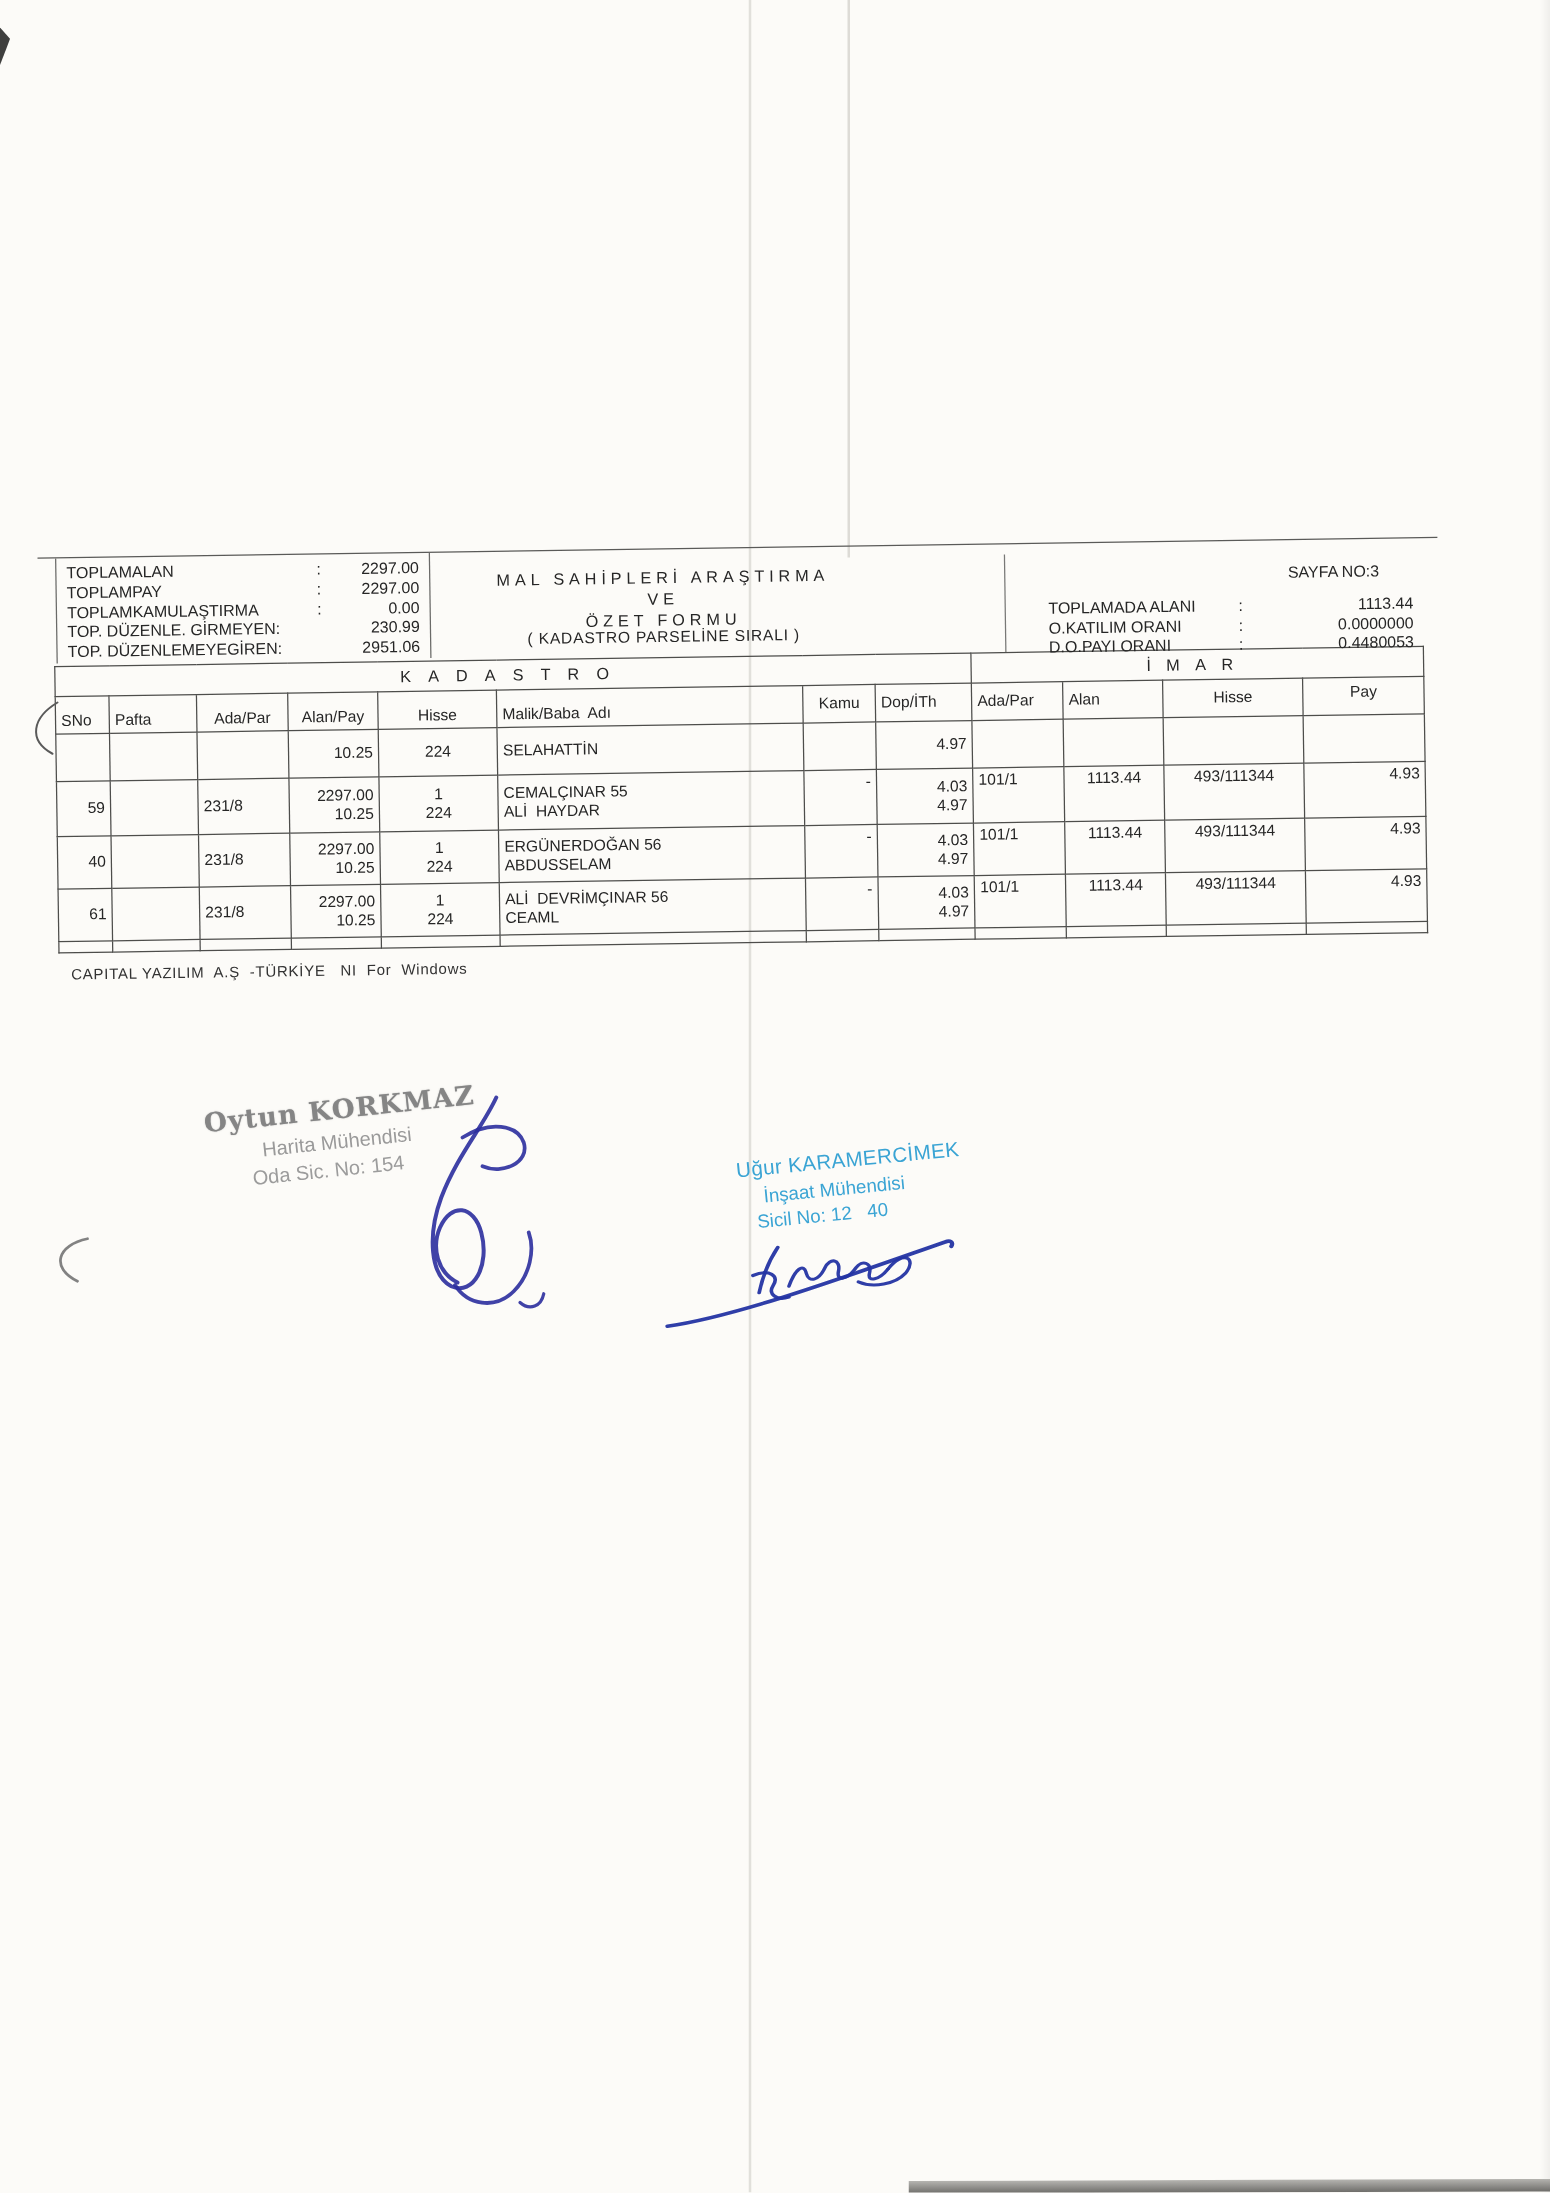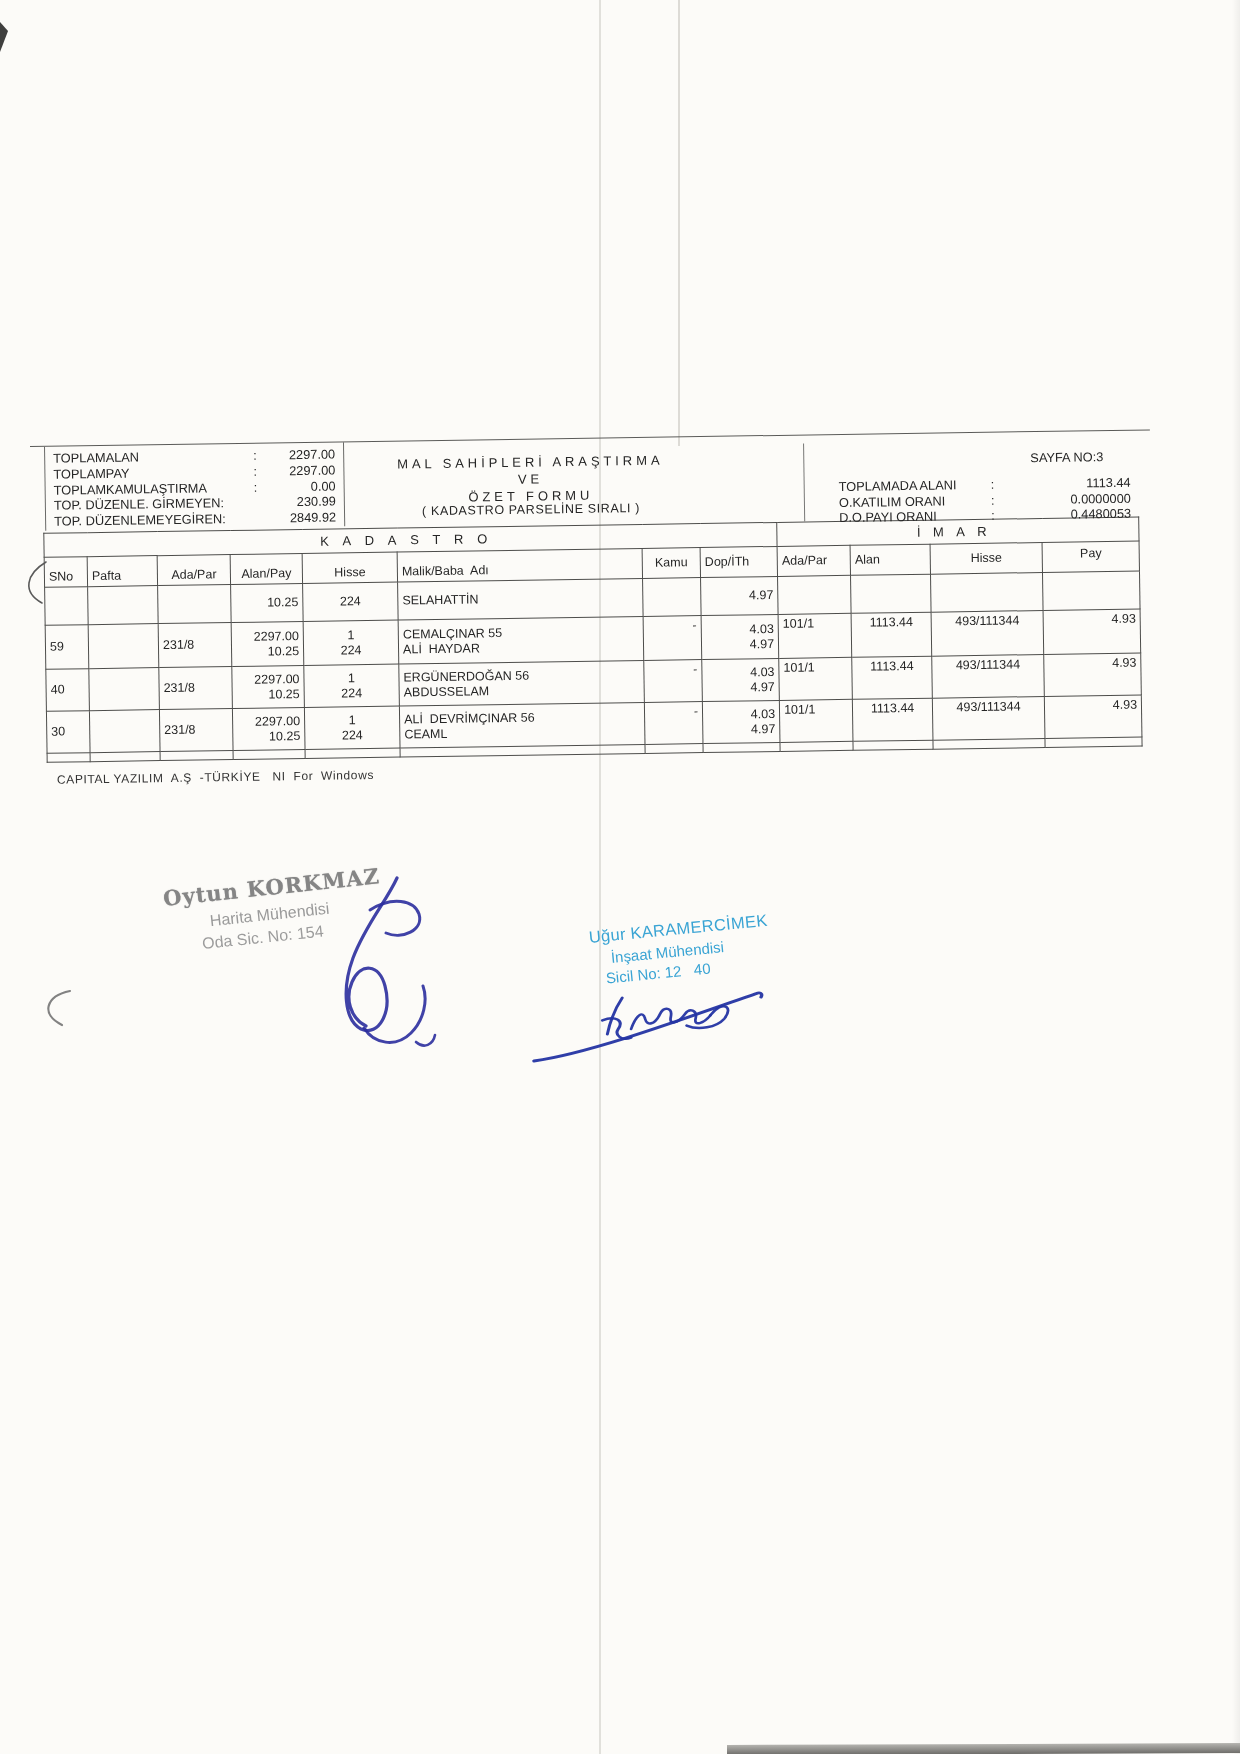--- a/index.html
+++ b/index.html
@@ -50,21 +50,21 @@
   td.band-imar{letter-spacing:.95em;}
   tr.cols{height:30px;}
   tr.cols th{vertical-align:bottom;text-align:center;}
   tr.cols th.h-l{text-align:left;}
   tr.cols th.h-m{vertical-align:middle;}
   tr.cols th.h-t{vertical-align:top;padding-top:4px;}
   tr.rowA{height:38px;}
   tr.rowB{height:44px;}
   tr.rowC{height:42px;}
   tr.strip{height:9px;}
-  td.c-sno{text-align:left;padding-right:7px;}
+  td.c-sno{text-align:right;padding-right:7px;}
   td.c-pafta{text-align:left;padding-left:6px;}
   td.c-ada{text-align:left;padding-left:12px;}
   td.c-alan{text-align:right;padding-right:12px;}
   td.c-his{text-align:center;}
   td.c-mal{text-align:left;padding-left:7px;}
   td.c-kamu{text-align:right;padding-right:9px;vertical-align:top;padding-top:7px;}
   td.c-dop{text-align:right;padding-right:10px;}
   td.c-iada{text-align:left;padding-left:5px;vertical-align:top;padding-top:6px;}
   td.c-ialan{text-align:center;vertical-align:top;padding-top:6px;}
   td.c-ihis{text-align:center;vertical-align:top;padding-top:6px;}
@@ -117,21 +117,21 @@
             <span class="val">0.00</span>
         </div>
         <div class="tot-row">
           <span>TOP. DÜZENLE. GİRMEYEN:</span>
             <span></span>
             <span class="val">230.99</span>
         </div>
         <div class="tot-row">
           <span>TOP. DÜZENLEMEYEGİREN:</span>
             <span></span>
-            <span class="val">2849.92</span>
+            <span class="val">2951.06</span>
         </div>
       </div>
 
       <div class="hdr-title">
         <div>MAL SAHİPLERİ ARAŞTIRMA</div>
         <div>VE</div>
         <div>ÖZET FORMU</div>
       </div>
       <div class="hdr-sub">( KADASTRO PARSELİNE SIRALI )</div>
 
@@ -235,21 +235,21 @@
 ABDUSSELAM</td>
         <td class="c-kamu">-</td>
         <td class="c-dop">4.03
 4.97</td>
         <td class="c-iada">101/1</td>
         <td class="c-ialan">1113.44</td>
         <td class="c-ihis">493/111344</td>
         <td class="c-pay">4.93</td>
       </tr>
       <tr class="rowC">
-        <td class="c-sno">30</td>
+        <td class="c-sno">61</td>
         <td class="c-pafta"></td>
         <td class="c-ada">231/8</td>
         <td class="c-alan">2297.00
 10.25</td>
         <td class="c-his">1
 224</td>
         <td class="c-mal">ALİ  DEVRİMÇINAR 56
 CEAML</td>
         <td class="c-kamu">-</td>
         <td class="c-dop">4.03

